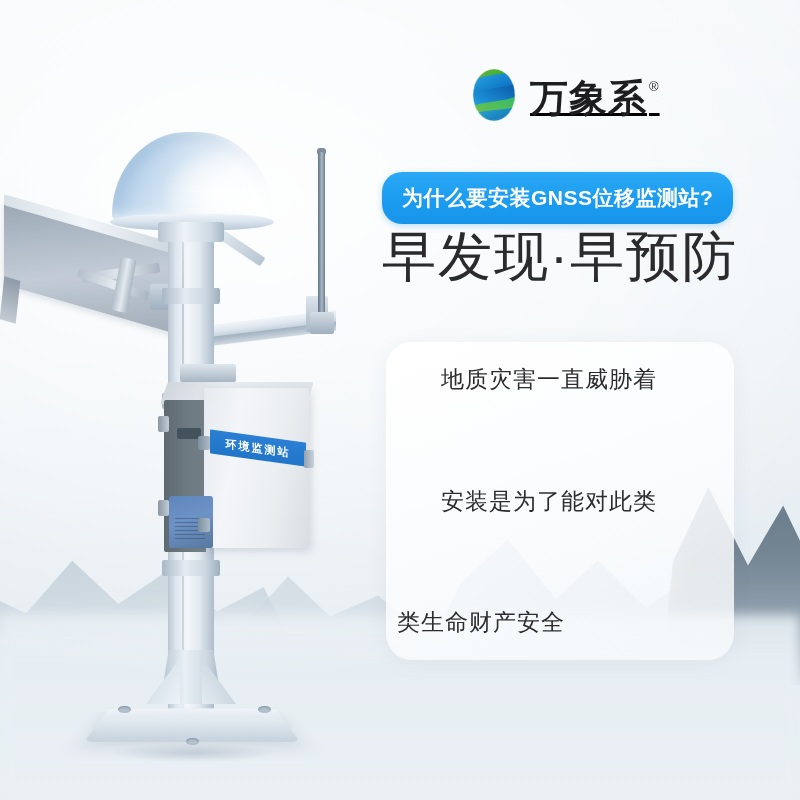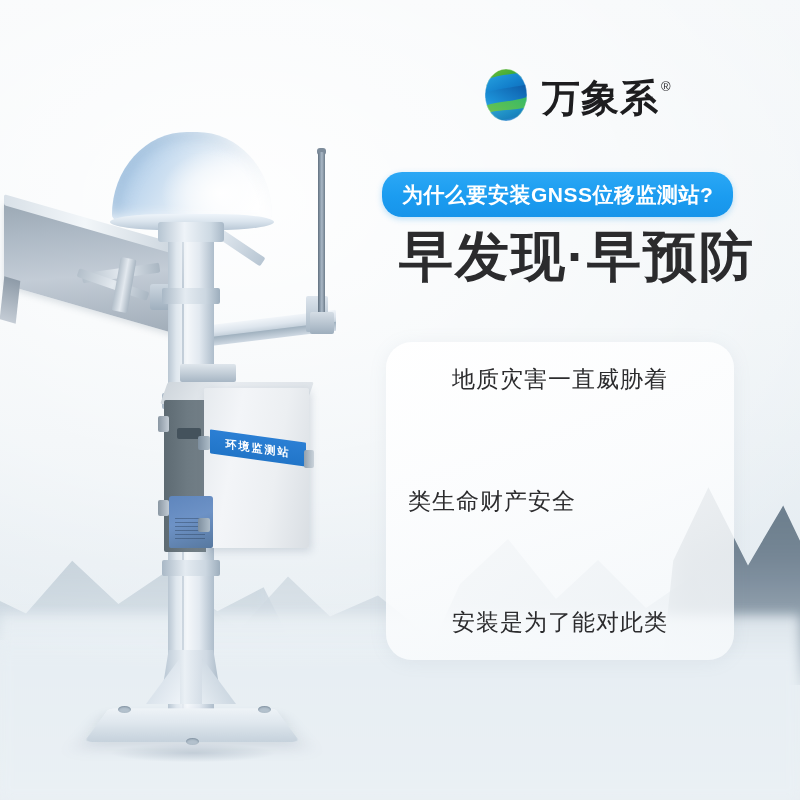--- a/index.html
+++ b/index.html
@@ -285,21 +285,21 @@
     background: linear-gradient(90deg, #b2c1cf, #eaf0f5 40%, #cfd9e3 75%, #a5b5c3);
     clip-path: polygon(14% 0, 86% 0, 100% 100%, 0 100%);
   }
   .device-shadow {
     position: absolute; left: 78px; top: 650px; width: 230px; height: 26px;
     background: radial-gradient(50% 50% at 50% 50%, rgba(120,140,160,.30) 0%, rgba(120,140,160,0) 72%);
     border-radius: 50%;
   }
 
   
-  .brand { position: absolute; left: 480px; top: 66px; display: flex; align-items: center; }
+  .brand { position: absolute; left: 468px; top: 66px; display: flex; align-items: center; text-decoration: underline; }
   .brand-mark { width: 52px; height: 58px; flex: 0 0 auto; }
   .brand-name {
     margin-left: 10px;
     font-size: 38px;
     font-weight: 700;
     color: #1d1d1f;
     letter-spacing: 1px;
     line-height: 1;
     position: relative;
     top: 3px;
@@ -309,57 +309,56 @@
     color: #2b2b2e;
     position: relative;
     top: -20px;
     left: 2px;
     font-weight: 400;
   }
 
   
   .pill {
     position: absolute; left: 382px; top: 172px;
-    height: 45px;
+    height: 52px;
     padding: 0 20px;
     border-radius: 20px;
     background: linear-gradient(180deg, #2ba8f5 0%, #1b9cf0 55%, #1794ea 100%);
     display: flex; align-items: center;
     box-shadow: 0 2px 6px rgba(23,148,234,.28);
   }
   .pill span {
     color: #ffffff;
     font-size: 21px;
     font-weight: 700;
     letter-spacing: .5px;
     white-space: nowrap;
   }
 
   
   .headline {
     position: absolute; left: 382px; top: 228px;
     font-size: 54px;
-    font-weight: 700;
+    font-weight: 400;
     color: #2b2b2d;
     letter-spacing: 2px;
     white-space: nowrap;
     line-height: 1.05;
-    margin-left: 17px;
   }
 
   
   .card {
     position: absolute; left: 386px; top: 342px; width: 348px; height: 318px;
     background: linear-gradient(160deg, rgba(255,255,255,.96) 0%, rgba(252,253,254,.90) 45%, rgba(247,250,252,.80) 100%);
     border-radius: 26px;
     box-shadow: 0 2px 18px rgba(130,150,170,.10);
   }
   .card-lines {
     position: absolute; inset: 0;
-    padding: 26px 22px;
+    padding: 26px 11px;
     box-sizing: border-box;
     display: flex;
     flex-direction: column;
     justify-content: space-between;
   }
   .card-line {
     font-size: 23px;
     color: #2c2c2e;
     letter-spacing: 1px;
     white-space: nowrap;
@@ -485,18 +484,18 @@
 
   <div class="pill">
     <span>为什么要安装GNSS位移监测站?</span>
   </div>
 
   <div class="headline">早发现·早预防</div>
 
   <div class="card">
     <div class="card-lines">
       <div class="card-line indent">地质灾害一直威胁着</div>
+      <div class="card-line indent">安装是为了能对此类</div>
       <div class="card-line">类生命财产安全</div>
-      <div class="card-line indent">安装是为了能对此类</div>
     </div>
   </div>
 
 </div>
 
 </body></html>

